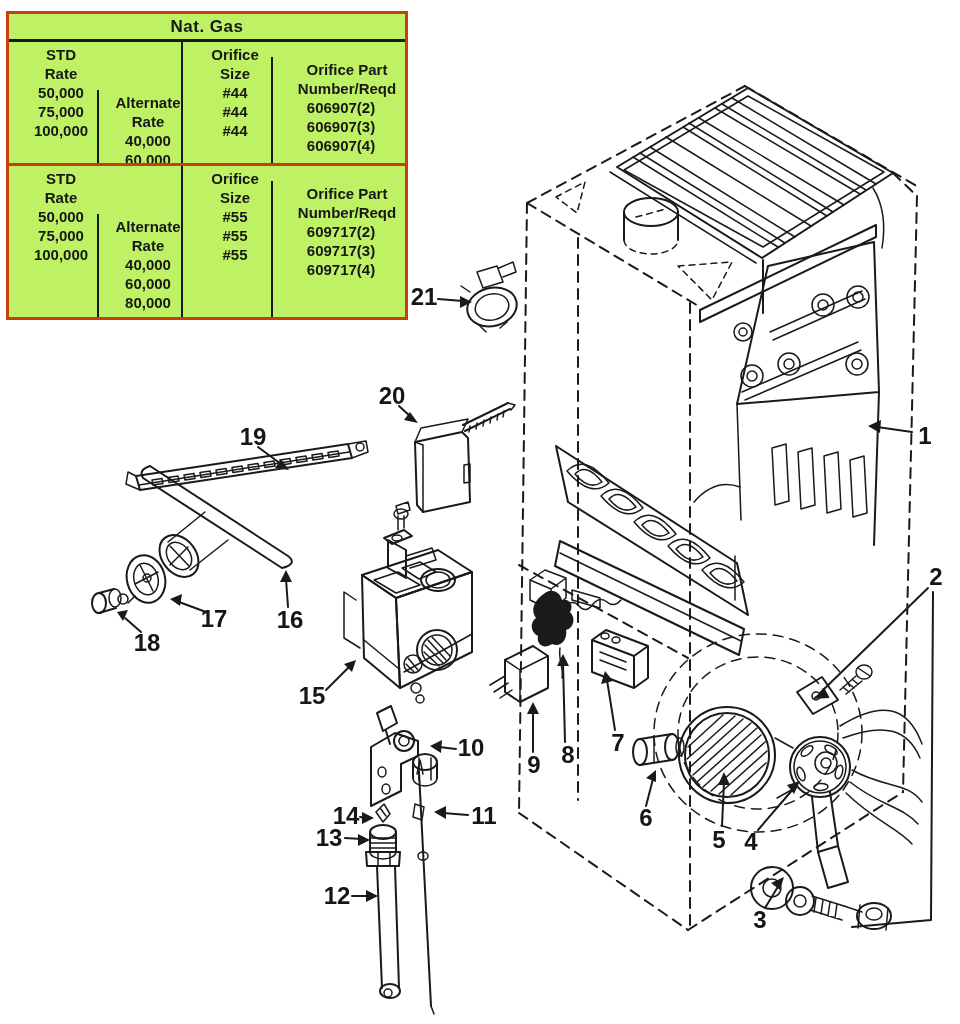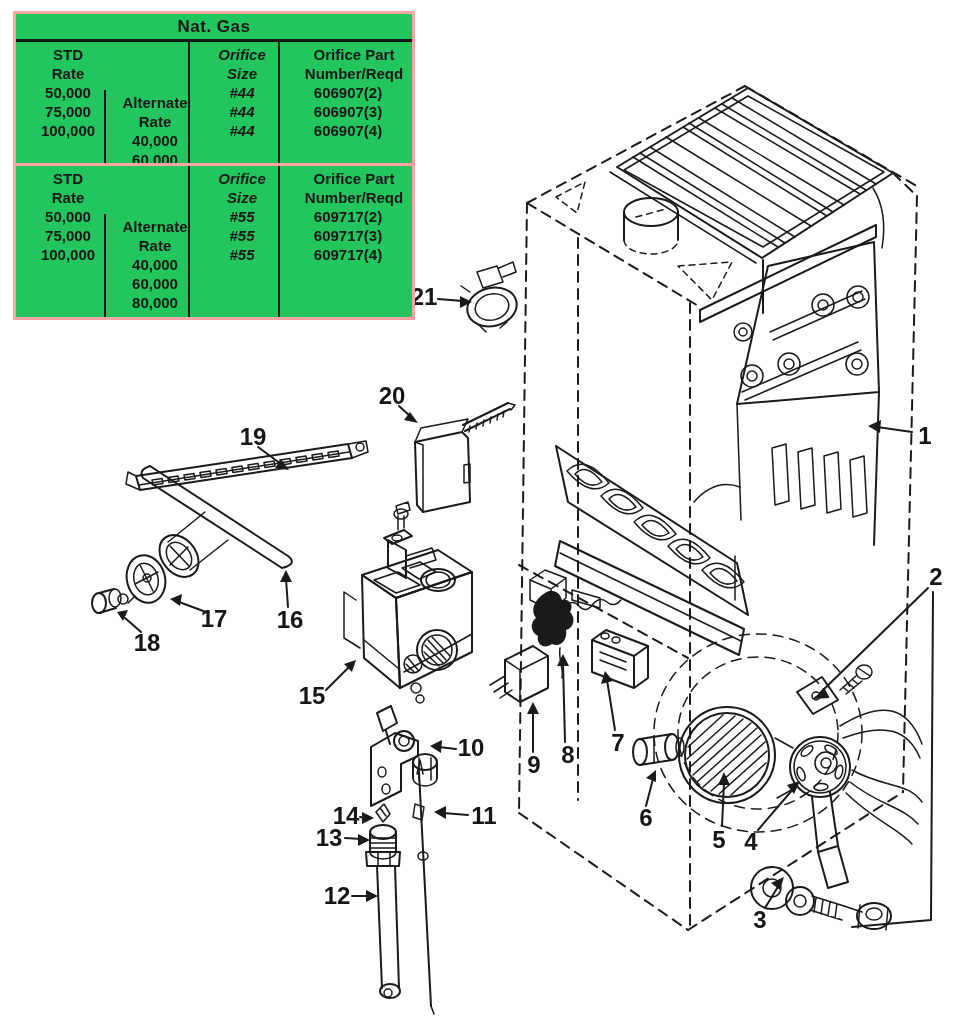--- a/index.html
+++ b/index.html
@@ -1,27 +1,27 @@
 <!DOCTYPE html>
 <html><head>
 <meta charset="utf-8">
 <style>
   html,body{margin:0;padding:0;}
   body{width:960px;height:1024px;background:#ffffff;font-family:"Liberation Sans",sans-serif;}
   .stage{position:relative;width:960px;height:1024px;background:#fff;overflow:hidden;}
   .stage > svg{position:absolute;left:0;top:0;}
 
   
-  .gas-table{position:absolute;left:13px;width:396px;border:3px solid #fca5a5;background:#22c55e;
+  .gas-table{position:absolute;left:6px;width:396px;border:3px solid #c2410c;background:#bef264;
              color:#171717;font-weight:700;z-index:5;}
   .gt-title{text-align:center;font-size:17px;line-height:25px;border-bottom:3px solid #171717;letter-spacing:.5px;}
   .gt-body{display:flex;align-items:stretch;}
   .gt-col{padding:3px 0 5px;}
   .gt-col + .gt-col{border-left:2px solid #171717;}
-  .gt-c1{width:88px;} .gt-c2{width:82px;margin-top:48px;} .gt-c3{width:88px;font-style:italic;} .gt-c4{flex:1;}
+  .gt-c1{width:88px;} .gt-c2{width:82px;margin-top:48px;} .gt-c3{width:88px;} .gt-c4{flex:1;margin-top:15px;}
   .gt-line{font-size:15px;line-height:19px;text-align:center;white-space:nowrap;padding-left:16px;}
   .gt-split{display:flex;justify-content:center;padding:0 14px 0 18px;}
 
   
   .ln{fill:none;stroke:#1a1a1a;stroke-width:2;stroke-linecap:round;stroke-linejoin:round;}
   .thin{stroke-width:1.5;}
   .dsh{stroke-dasharray:10 7;}
   .dsh2{stroke-dasharray:6 5;}
   .ink{fill:#1a1a1a;stroke:none;}
   .callout{font-family:"Liberation Sans",sans-serif;font-size:24px;font-weight:700;fill:#161616;text-anchor:middle;}

